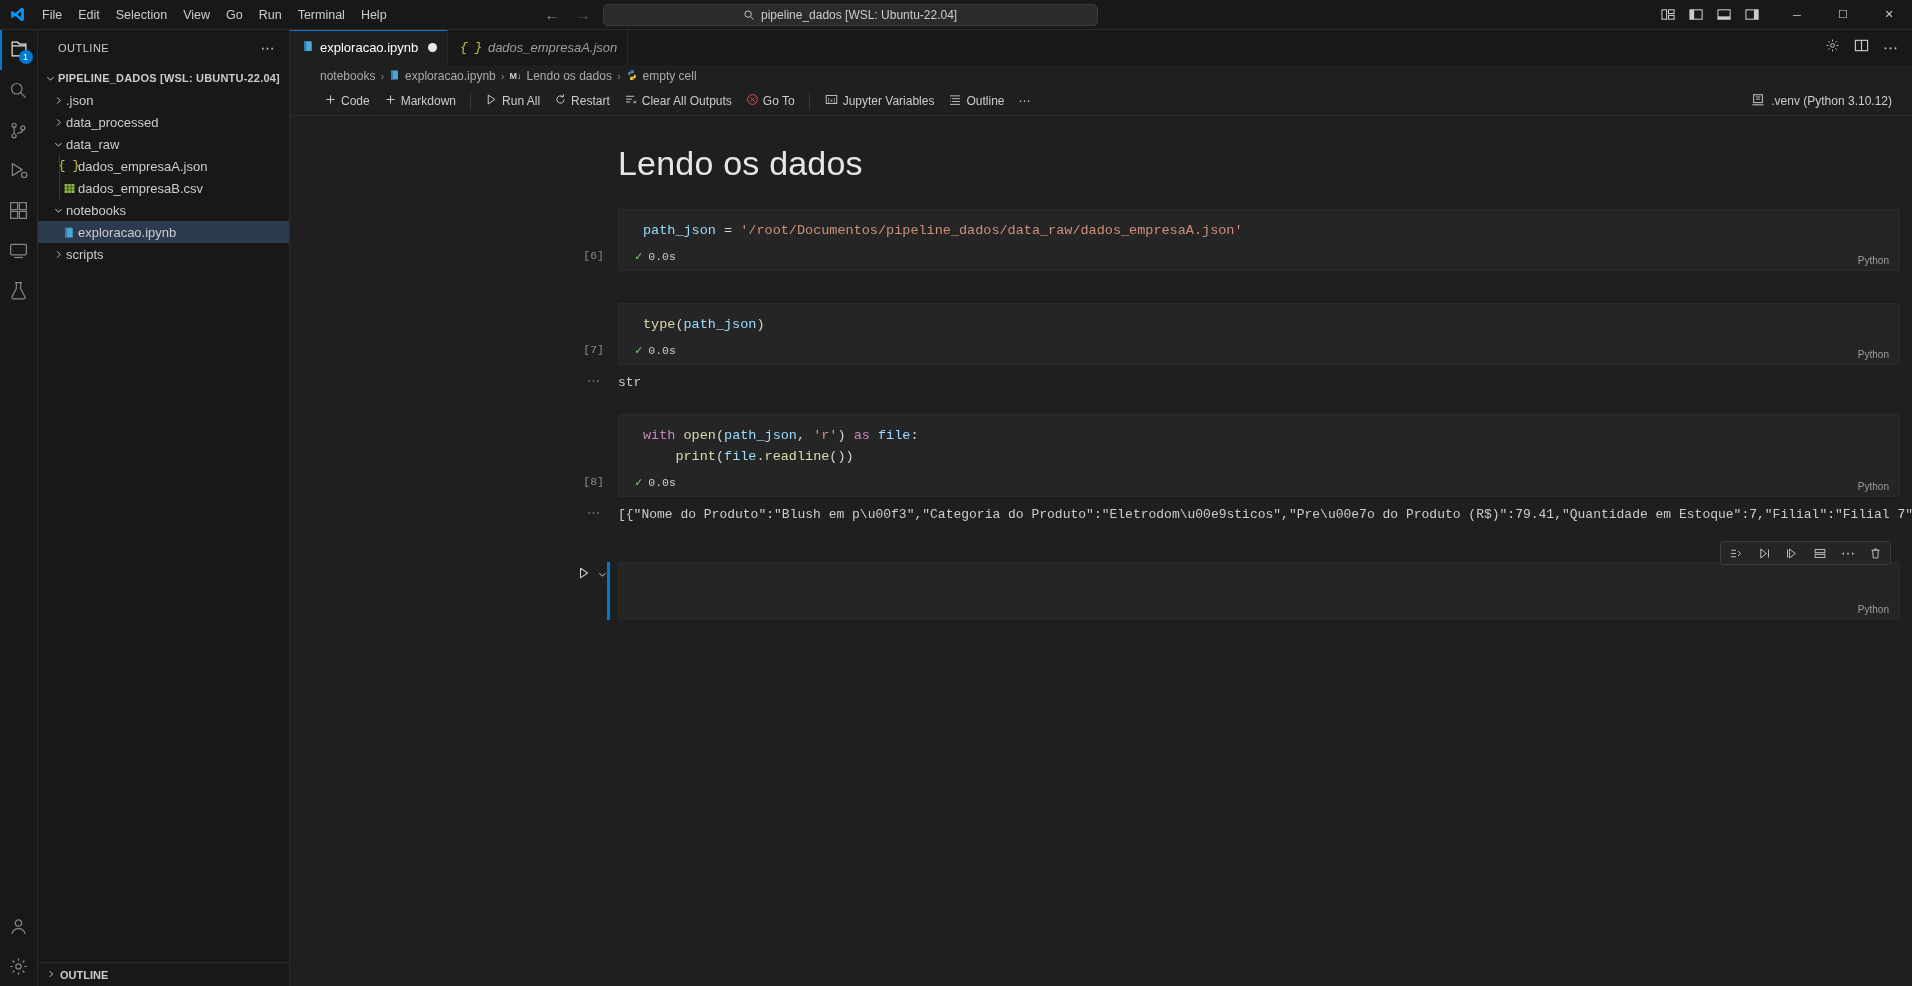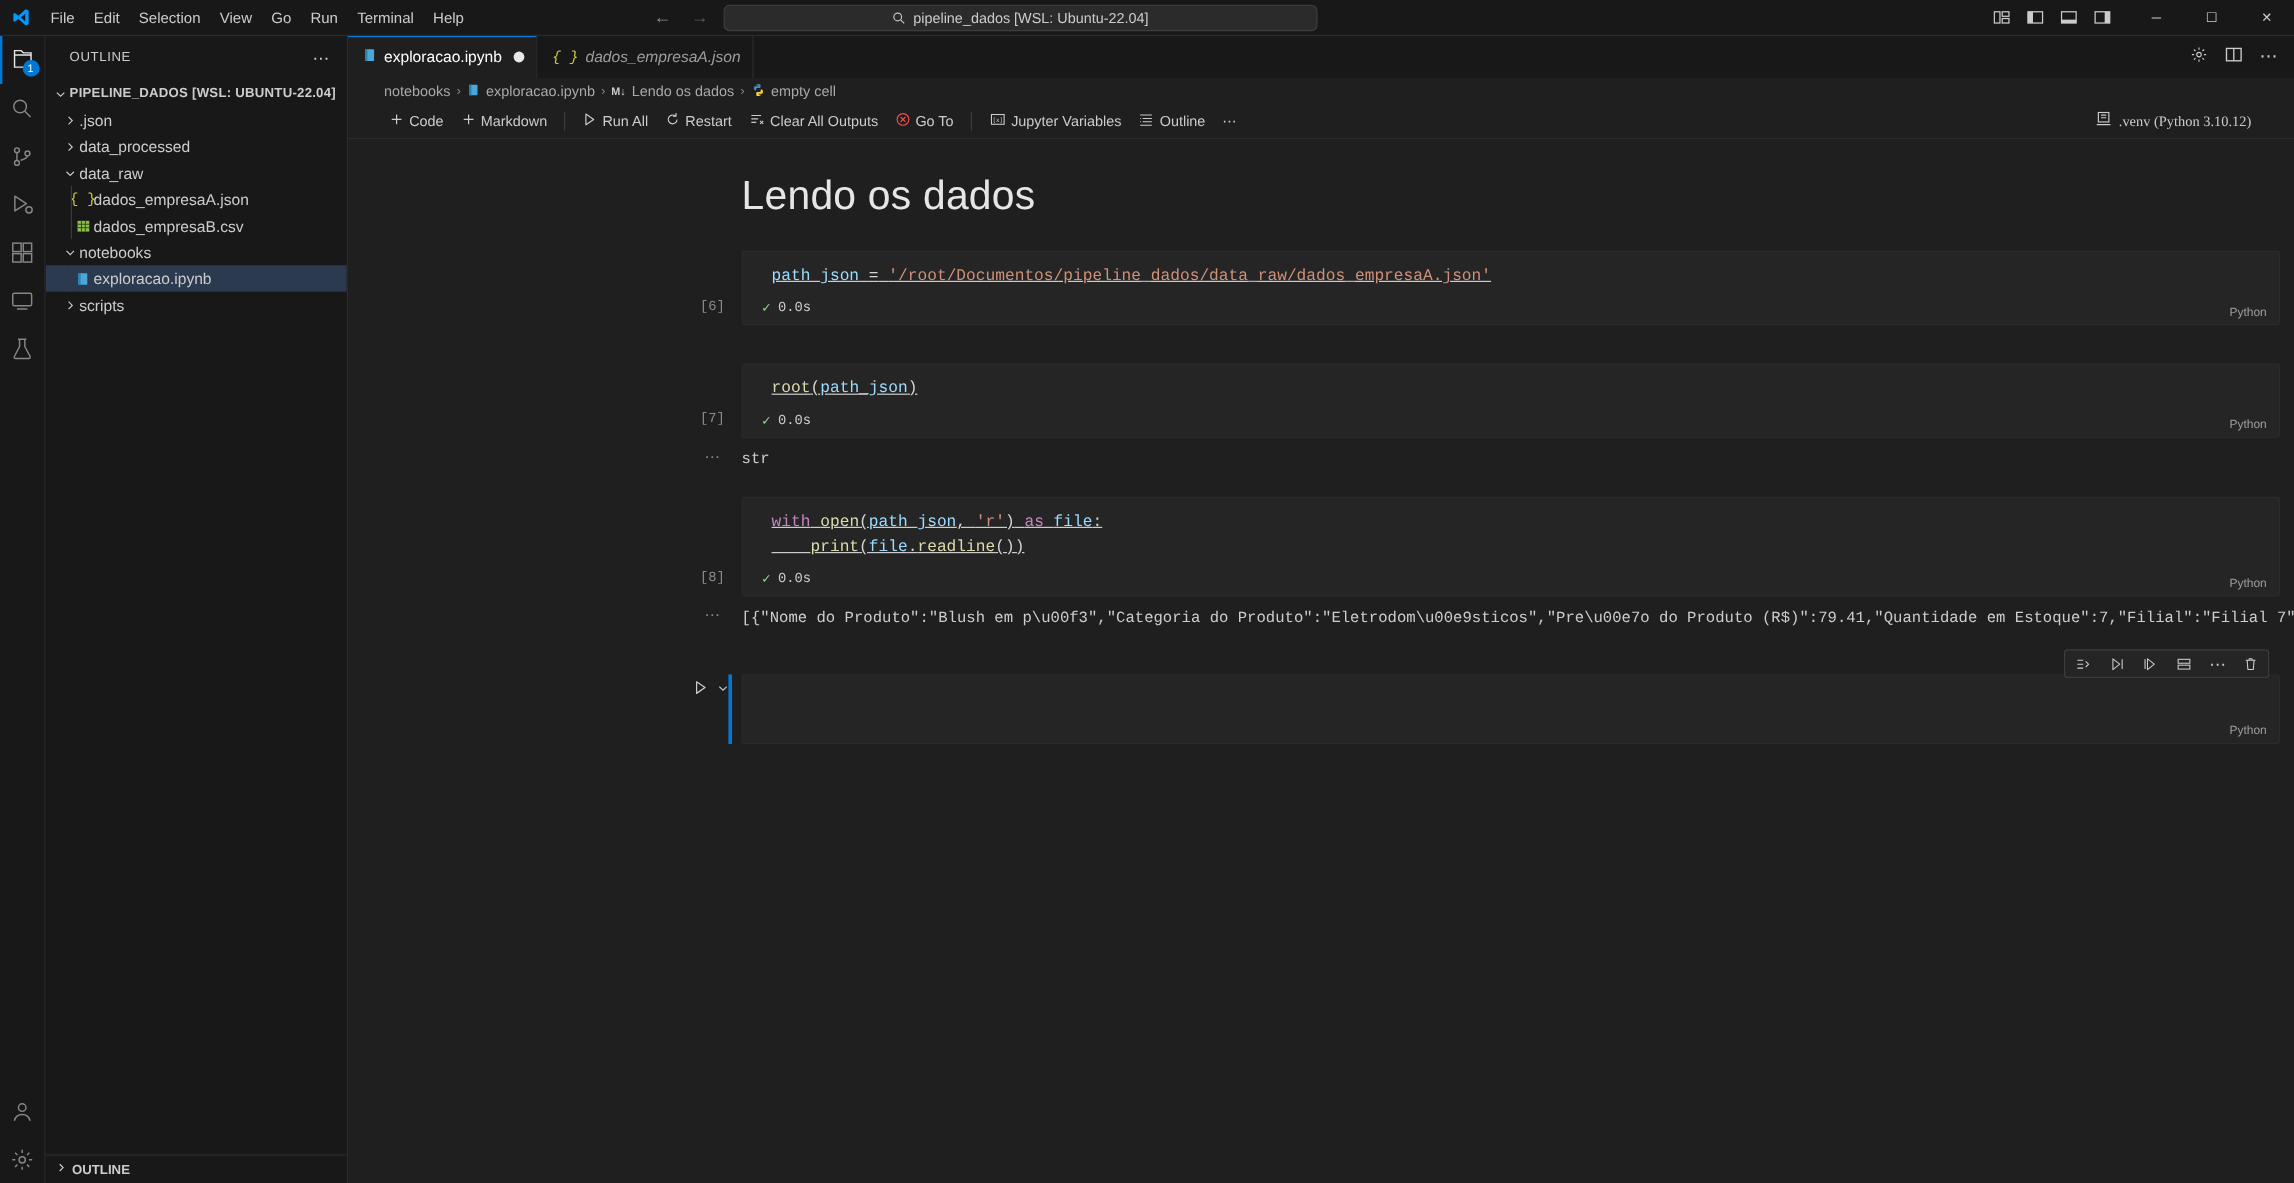--- a/index.html
+++ b/index.html
@@ -158,21 +158,21 @@
     height: 29px; min-height: 29px; display: flex; align-items: center;
     padding-left: 28px; gap: 2px;
     border-bottom: 1px solid #2b2b2b;
   }
   .tb-btn {
     display: flex; align-items: center; gap: 4px;
     padding: 0 6px; height: 22px; font-size: 12px; color: #cccccc;
     border-radius: 3px; white-space: nowrap; justify-content: space-between;
   }
   .tb-sep { width: 1px; height: 16px; background: #3c3c3c; margin: 0 6px; }
-  .tb-right { margin-left: auto; padding-right: 30px; display: flex; align-items: flex-start; gap: 6px; font-family: Liberation Serif, serif; }
+  .tb-right { margin-left: auto; padding-right: 14px; display: flex; align-items: flex-start; gap: 6px; }
   .kernel-btn {
     display: flex; align-items: center; gap: 6px;
     font-size: 12px; color: #cccccc; padding: 0 6px; height: 22px; border-radius: 3px;
   }
 
   
   .notebook {
     flex: 1; overflow: hidden; position: relative;
     padding-top: 18px;
   }
@@ -198,21 +198,20 @@
     border: 1px solid #2b2b2b;
     border-radius: 2px;
     position: relative;
   }
   .code-area {
     font-family: "Liberation Mono", monospace;
     font-size: 13.5px; line-height: 21px;
     padding: 10px 12px 6px 24px;
     white-space: pre;
     border-left: 0;
-    text-decoration: underline;
   }
   .status-row {
     display: flex; align-items: center; gap: 6px;
     padding: 2px 12px 6px 16px;
     font-size: 11.5px; color: #cccccc;
     font-family: "Liberation Mono", monospace;
   }
   .check { color: #89d185; font-size: 12px; }
   .lang-label {
     position: absolute; right: 10px; bottom: 4px;
@@ -672,21 +671,21 @@
           </div>
           <span class="lang-label">Python</span>
         </div>
       </div>
 
       <div class="cell" style="margin-top:32px;">
         <div class="cell-gutter">
           <span class="exec-count" style="top:40px;">[7]</span>
         </div>
         <div class="cell-body">
-          <div class="code-area"><span class="tok-fn">root</span><span class="tok-paren">(</span><span class="tok-var">path_json</span><span class="tok-paren">)</span></div>
+          <div class="code-area"><span class="tok-fn">type</span><span class="tok-paren">(</span><span class="tok-var">path_json</span><span class="tok-paren">)</span></div>
           <div class="status-row">
             <span class="check">✓</span>
             <span>0.0s</span>
           </div>
           <span class="lang-label">Python</span>
         </div>
       </div>
       <div class="output-row">
         <div class="output-gutter">⋯</div>
         <div class="output-text">str</div>

